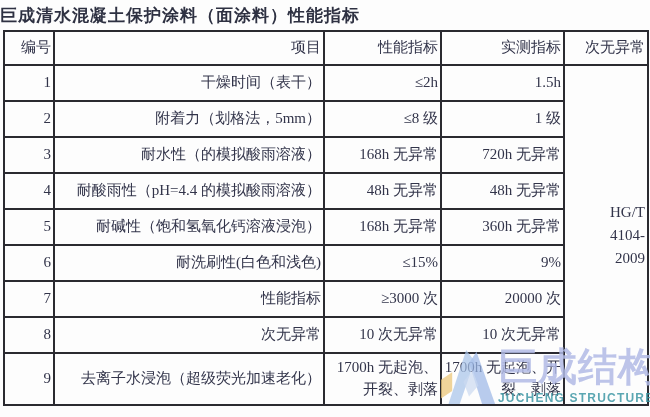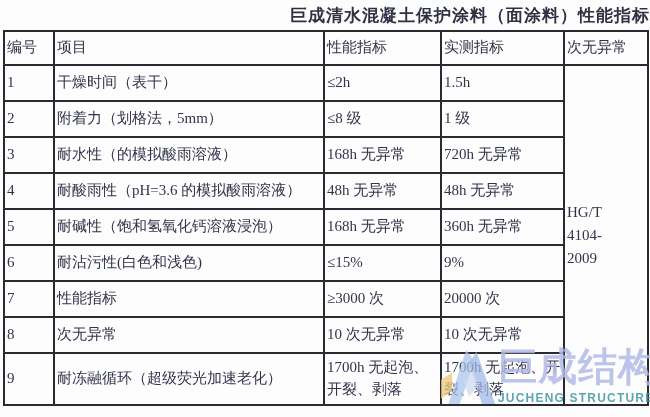--- a/index.html
+++ b/index.html
@@ -7,37 +7,37 @@
   body {
     position: relative;
     background: #fdfdfd;
     overflow: hidden;
     font-family: "Liberation Serif", "DejaVu Serif", serif;
     color: #32344a;
   }
   .doc-title {
     position: absolute;
     top: 4px; left: 0; right: 0;
-    text-align: right;
+    text-align: left;
     font-size: 17px;
     font-weight: 600;
     letter-spacing: 1px;
     color: #2e3142;
   }
   table.spec-table {
     position: absolute;
     left: 3px; top: 30px;
     width: 644px;
     border-collapse: collapse;
     table-layout: fixed;
     font-size: 15px;
   }
   .spec-table th, .spec-table td {
     border: 2px solid #2a2a30;
-    text-align: left;
+    text-align: right;
     vertical-align: middle;
     padding: 1px 2px;
     line-height: 1.45;
     font-weight: normal;
     color: #32344a;
   }
   .spec-table th { height: 34px; }
   .spec-table tr.r { height: 36px; }
   .spec-table tr.r-tall { height: 52px; }
   col.c-no   { width: 50px; }
@@ -118,51 +118,51 @@
       <td>1 级</td>
     </tr>
     <tr class="r">
       <td>3</td>
       <td>耐水性（的模拟酸雨溶液）</td>
       <td>168h 无异常</td>
       <td>720h 无异常</td>
     </tr>
     <tr class="r">
       <td>4</td>
-      <td>耐酸雨性（pH=3.6 的模拟酸雨溶液）</td>
+      <td>耐酸雨性（pH=4.4 的模拟酸雨溶液）</td>
       <td>48h 无异常</td>
       <td>48h 无异常</td>
     </tr>
     <tr class="r">
       <td>5</td>
       <td>耐碱性（饱和氢氧化钙溶液浸泡）</td>
       <td>168h 无异常</td>
       <td>360h 无异常</td>
     </tr>
     <tr class="r">
       <td>6</td>
-      <td>耐沾污性(白色和浅色)</td>
+      <td>耐洗刷性(白色和浅色)</td>
       <td>≤15%</td>
       <td>9%</td>
     </tr>
     <tr class="r">
       <td>7</td>
       <td>性能指标</td>
       <td>≥3000 次</td>
       <td>20000 次</td>
     </tr>
     <tr class="r">
       <td>8</td>
       <td>次无异常</td>
       <td>10 次无异常</td>
       <td>10 次无异常</td>
     </tr>
     <tr class="r-tall">
       <td>9</td>
-      <td>耐冻融循环（超级荧光加速老化）</td>
+      <td>去离子水浸泡（超级荧光加速老化）</td>
       <td>1700h 无起泡、开裂、剥落</td>
       <td>1700h 无起泡、开裂、剥落</td>
     </tr>
   </tbody>
 </table>
 
 <div class="watermark">
   <svg class="wm-logo" viewBox="0 0 60 70">
     <polygon points="0,38 12,30 12,50 0,58" fill="#ecc87c" opacity="0.9"></polygon>
     <polygon points="8,64 27,6 36,18 20,64" fill="#a9c4ea" opacity="0.85"></polygon>

